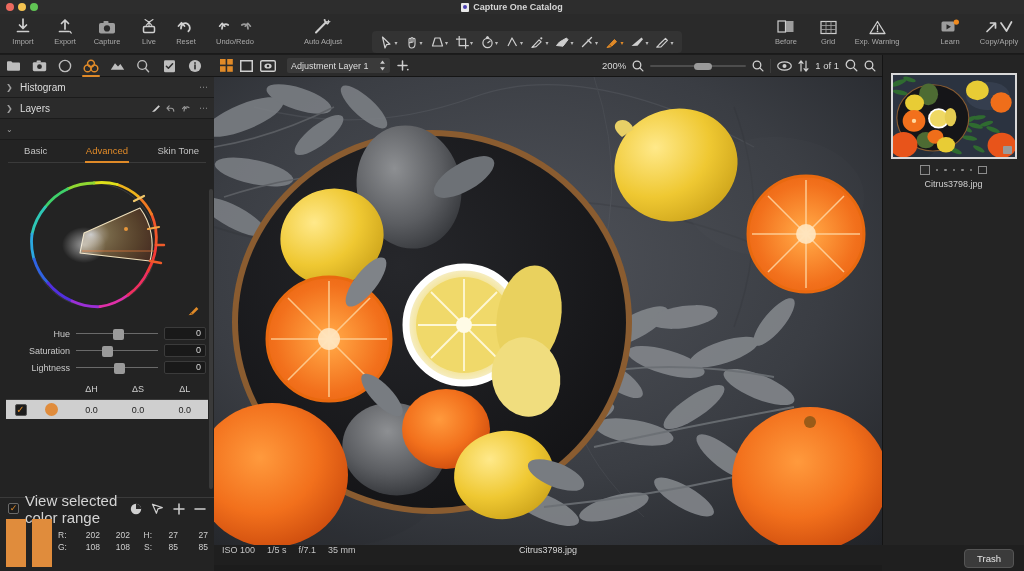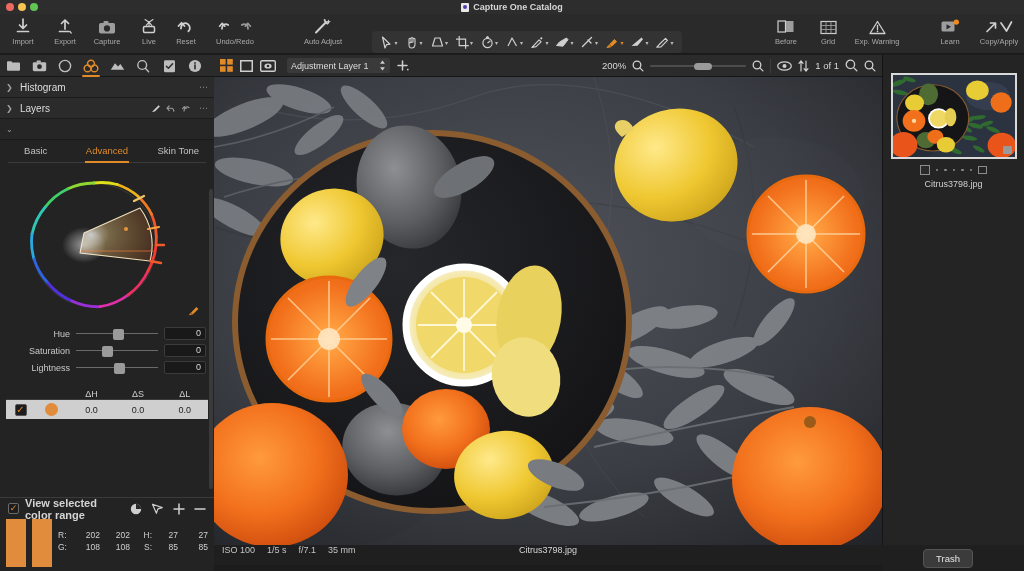--- a/index.html
+++ b/index.html
@@ -106,40 +106,40 @@
   .strack:before{content:"";position:absolute;top:6px;left:0;right:0;height:1px;background:#6a6a6a;}
   .sknob{position:absolute;top:2px;width:11px;height:11px;background:#9a9a9a;border-radius:2px;}
   .sval {
     width:42px; height:13px; background:#191919; border:1px solid #3b3b3b;
     border-radius:2px; font-size:9px; color:#d8d8d8; text-align:right;
     line-height:11px; padding-right:4px;
   }
 
   
   .dtable { margin:6px 6px 0 6px; }
-  .dhead { display:flex; height:16px; align-items:flex-end; background:#232323; border-bottom:1px solid #3a3a3a;}
+  .dhead { display:flex; height:16px; align-items:flex-start; background:#232323; border-bottom:1px solid #3a3a3a;}
   .dhead span { font-size:9px; color:#cfcfcf; text-align:center; }
   .drow { display:flex; height:19px; align-items:center; background:#cfcfcf; }
   .drow span { font-size:9px; color:#222; text-align:center; }
   .c-chk { width:30px; display:flex; justify-content:center; }
   .chkbox { width:12px; height:12px; background:#1d1d1d; border:1px solid #555; border-radius:2px;
             display:flex;align-items:center;justify-content:center;}
   .chkbox span{color:#e08a28; font-size:10px; line-height:1;}
   .c-swa { width:34px; display:flex; justify-content:center; }
   .swatch-dot { width:13px; height:13px; border-radius:50%; background:#e08c3c; }
   .c-h{width:48px;} .c-s{width:48px;} .c-l{width:48px;}
 
   
   .range-block { position:absolute; left:0; bottom:0; width:214px; }
   .range-sep { height:1px; background:#3a3a3a; }
   .range-row { height:21px; display:flex; align-items:center; padding:0 8px; gap:6px; background:#232323;}
   .range-chk { width:11px; height:11px; border:1px solid #6a6a6a; border-radius:2px; background:#1d1d1d;
                display:flex;align-items:center;justify-content:center;}
   .range-chk span{color:#e08a28;font-size:9px;line-height:1;}
-  .range-lbl { font-size:11px; color:#d4d4d4; flex:1;font-weight:bold; }
+  .range-lbl { font-size:15px; color:#d4d4d4; flex:1; }
   .range-icons { display:flex; align-items:center; gap:9px; color:#cfcfcf; }
   .swatches { height:52px; display:flex; padding:0 6px 4px 6px; gap:6px; align-items:flex-start; }
   .big-swatch { width:54px; height:48px; background:#e08c3c; }
   .readout { flex:1; padding-top:10px; }
   .ro-line { display:flex; font-size:8.5px; color:#cfcfcf; line-height:12px; }
   .ro-k { width:16px; } .ro-v { width:26px; text-align:right; } .ro-v2 { width:30px; text-align:right; }
   .ro-k2 { width:22px; text-align:right; padding-left:10px;} 
 
   
   .lscroll { position:absolute; right:1px; top:112px; width:4px; height:300px; background:#3a3a3a; border-radius:2px; }
@@ -186,21 +186,21 @@
   .thumb-badge { position:absolute; right:3px; bottom:3px; width:9px; height:8px; background:#9a9a9a; border-radius:1px;}
   .thumb-meta { display:flex; align-items:center; justify-content:center; gap:6px; margin-top:6px; }
   .tm-chk { width:10px; height:10px; border:1px solid #8c8c8c; background:#2a2a2a; }
   .stars { display:flex; gap:6px; }
   .star { width:2.5px; height:2.5px; background:#8c8c8c; border-radius:50%; }
   .tm-tag { width:9px; height:8px; border:1px solid #8c8c8c; }
   .thumb-name { text-align:center; font-size:9px; color:#cfcfcf; margin-top:4px; }
 
   .bbar {
     position:absolute; top:545px; left:882px; width:142px; height:26px;
-    background:#1f1f1f; display:flex; align-items:center; justify-content:center;
+    background:#1f1f1f; display:flex; align-items:center; justify-content:flex-end;
     padding-right:10px;
   }
   .trash {
     background:#3b3b3b; border:1px solid #555; border-radius:4px;
     font-size:9.5px; color:#e4e4e4; padding:3px 12px;
   }
 </style>
 </head>
 <body>
 

